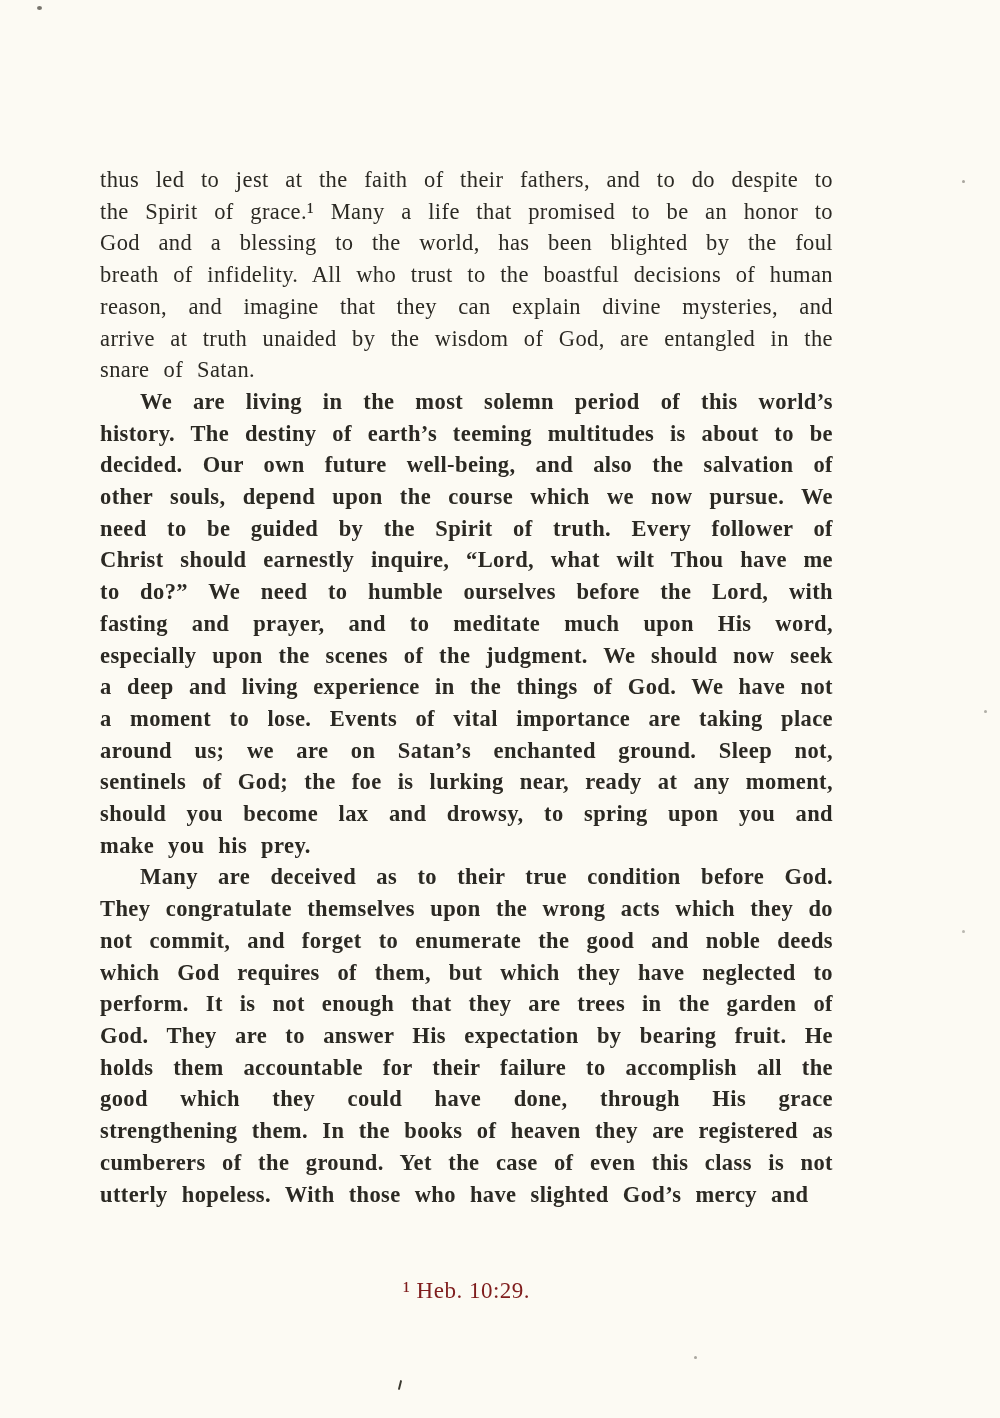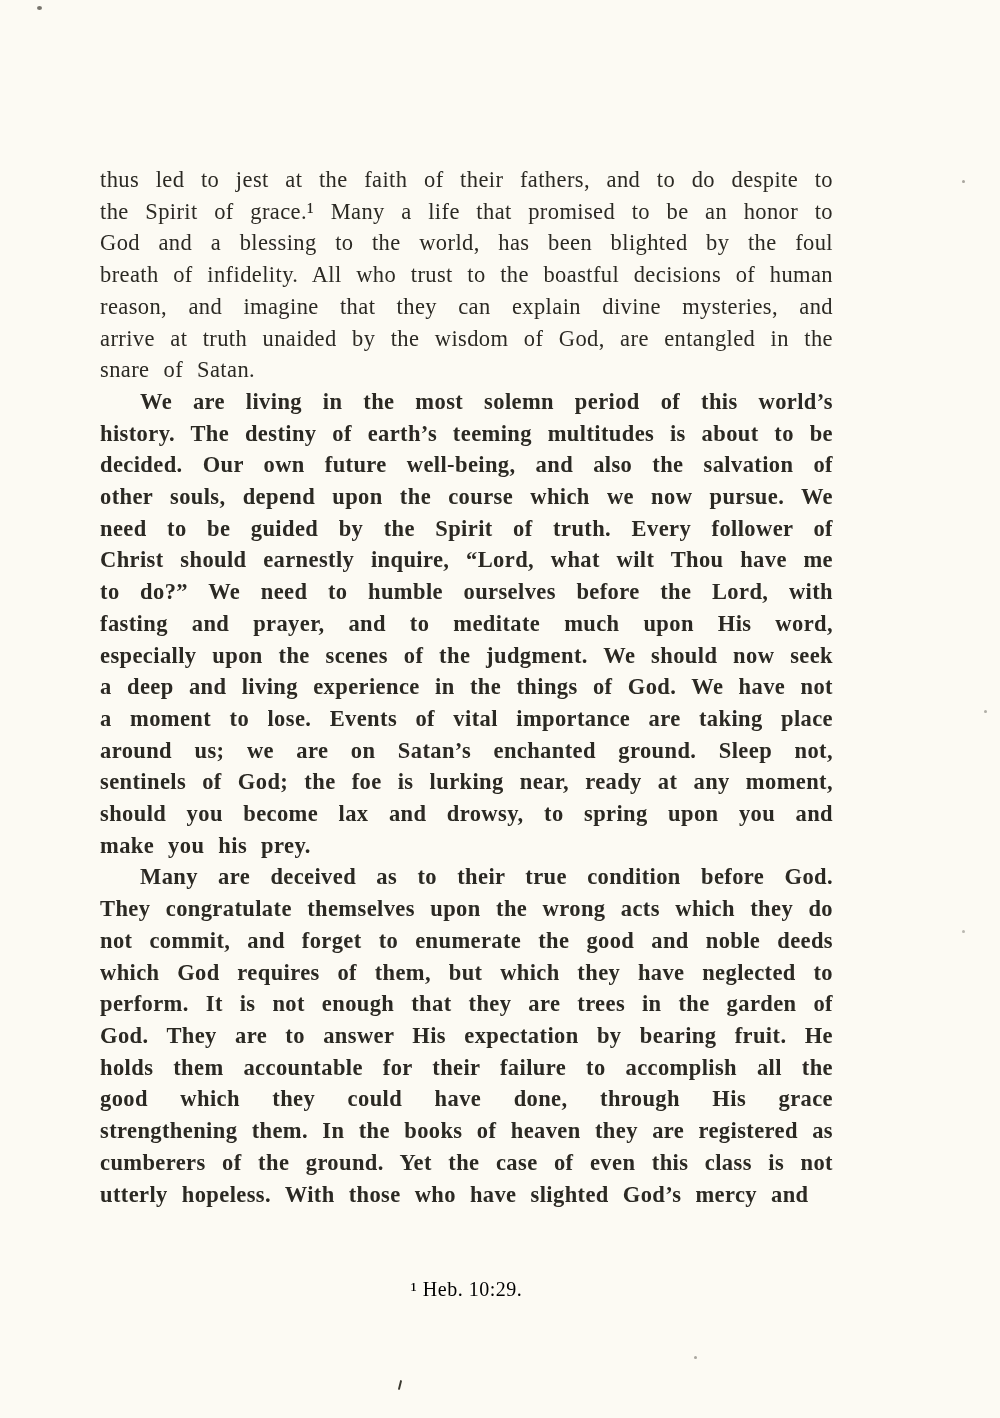--- a/index.html
+++ b/index.html
@@ -56,23 +56,23 @@
   }
   .para { margin: 0; }
   .para.indent { text-indent: 40px; font-weight: bold; }
 
   .footnote {
     position: absolute;
     top: 1278px;
     left: 100px;
     width: 733px;
     text-align: center;
-    font-size: 20px;
+    font-size: 23px;
     letter-spacing: 0.5px;
-    color: #000000;
+    color: #7f1d1d;
   }
 
   
   .speck {
     position: absolute;
     background: #55524a;
     border-radius: 50%;
   }
   .slash-mark {
     position: absolute;

